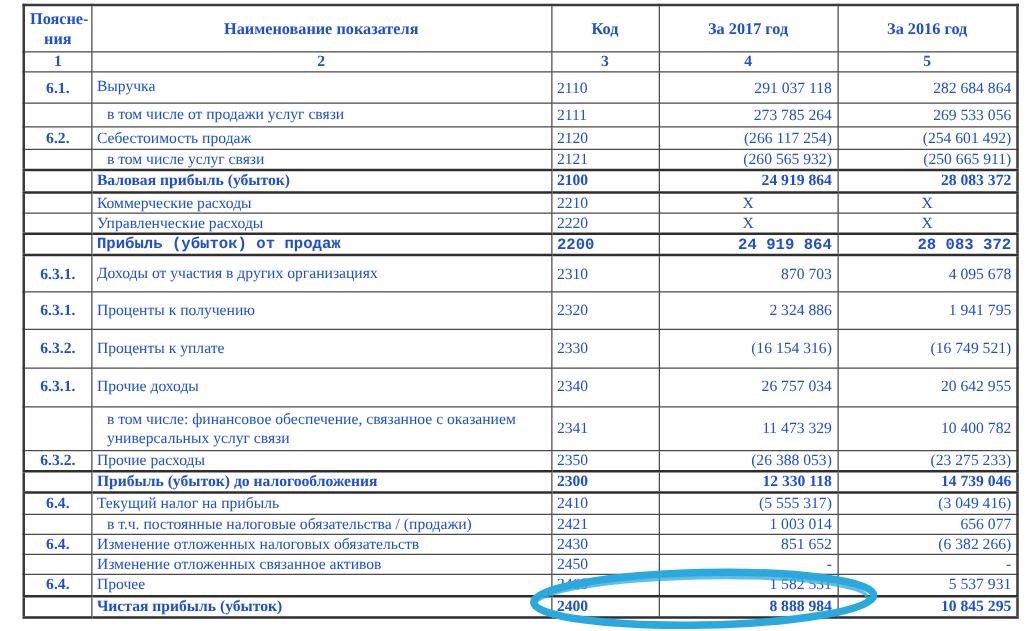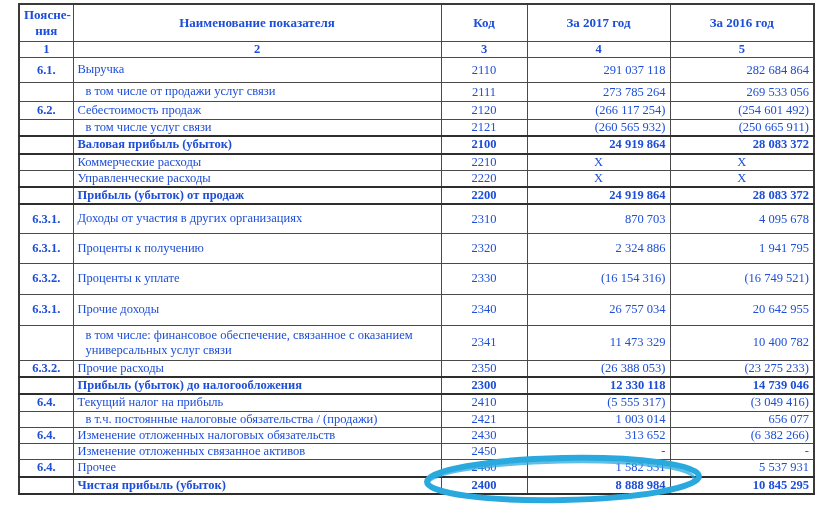--- a/index.html
+++ b/index.html
@@ -59,21 +59,21 @@
   }
   td.label {
     text-align: left;
     padding-left: 5px;
     line-height: 1.22;
   }
   td.label.indent {
     padding-left: 12px;
   }
   td.code {
-    text-align: center;
+    text-align: left;
     margin-left: 29px;
   }
   td.val {
     text-align: right;
     padding-right: 6px;
   }
   td.val.xmark {
     text-align: center;
     padding-right: 4px;
   }
@@ -163,21 +163,21 @@
       <td class="val xmark">X</td>
       <td class="val xmark">X</td>
     </tr>
         <tr style="height: 15px;">
       <td class="note"></td>
       <td class="label">Управленческие расходы</td>
       <td class="code">2220</td>
       <td class="val xmark">X</td>
       <td class="val xmark">X</td>
     </tr>
-        <tr class="bold" style="height: 16px;">
+        <tr class="bold" style="height: 16px; font-family: Liberation Mono, monospace;">
       <td class="note"></td>
       <td class="label">Прибыль (убыток) от продаж</td>
       <td class="code">2200</td>
       <td class="val">24 919 864</td>
       <td class="val">28 083 372</td>
     </tr>
         <tr style="height: 29px;">
       <td class="note">6.3.1.</td>
       <td class="label">Доходы от участия в других организациях</td>
       <td class="code">2310</td>
@@ -237,21 +237,21 @@
       <td class="note"></td>
       <td class="label indent">в т.ч. постоянные налоговые обязательства / (продажи)</td>
       <td class="code">2421</td>
       <td class="val">1 003 014</td>
       <td class="val">656 077</td>
     </tr>
         <tr style="height: 15px;">
       <td class="note">6.4.</td>
       <td class="label">Изменение отложенных налоговых обязательств</td>
       <td class="code">2430</td>
-      <td class="val">313 652</td>
+      <td class="val">851 652</td>
       <td class="val">(6 382 266)</td>
     </tr>
         <tr style="height: 14px;">
       <td class="note"></td>
       <td class="label">Изменение отложенных связанное активов</td>
       <td class="code">2450</td>
       <td class="val">-</td>
       <td class="val">-</td>
     </tr>
         <tr style="height: 15px;">

